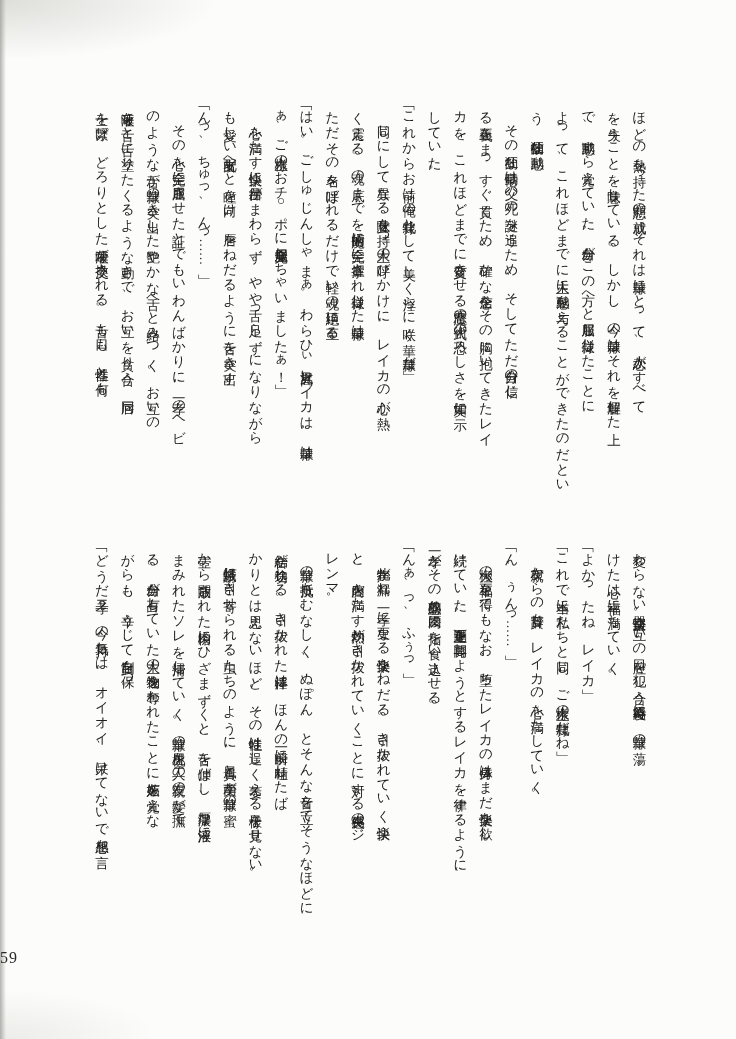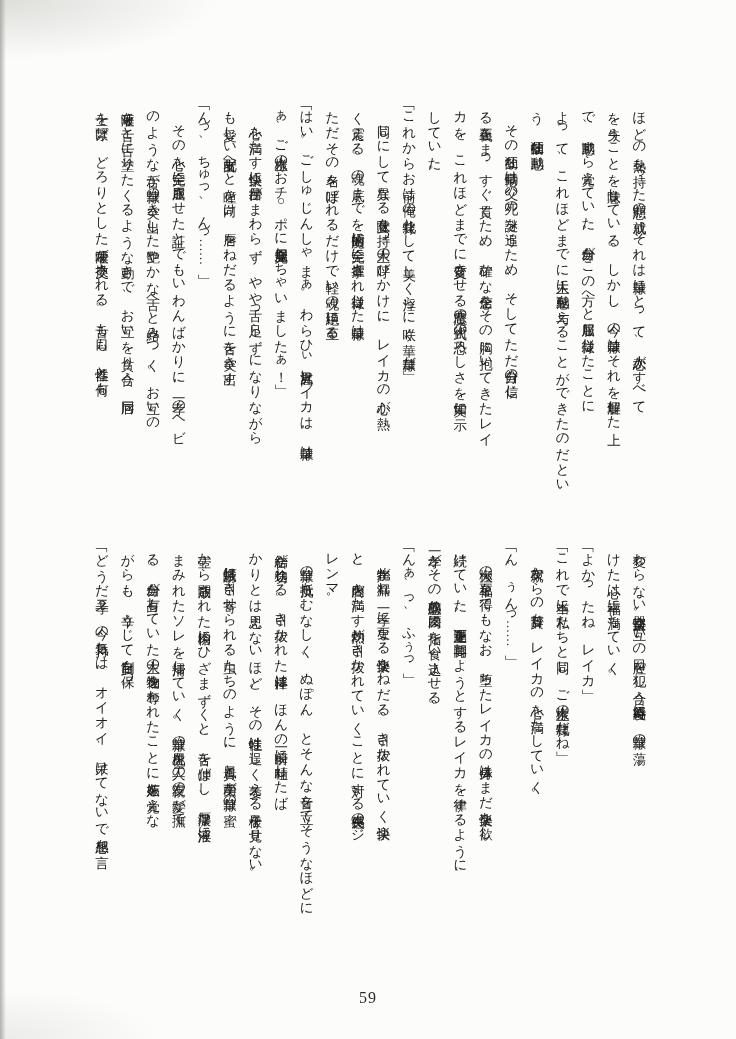--- a/index.html
+++ b/index.html
@@ -45,25 +45,23 @@
     white-space: pre;
     color: #1e1e1e;
   }
   .tblock-top    { top: 102px; height: 408px; }
   .tblock-bottom { top: 544px; height: 408px; }
   .tline { height: 100%; }
   .pagenum {
     position: absolute;
     top: 949px; left: 0;
     width: 100%;
-    text-align: center;
     font-size: 16px;
     letter-spacing: 1px;
     color: #2a2a2a;
-    margin-top: 40px;
   }
 </style>
 </head>
 <body>
 
 <div class="paper">
   <div class="scan-edge-left"></div>
   <div class="scan-corner-tl"></div>
   <div class="scan-corner-bl"></div>
 

